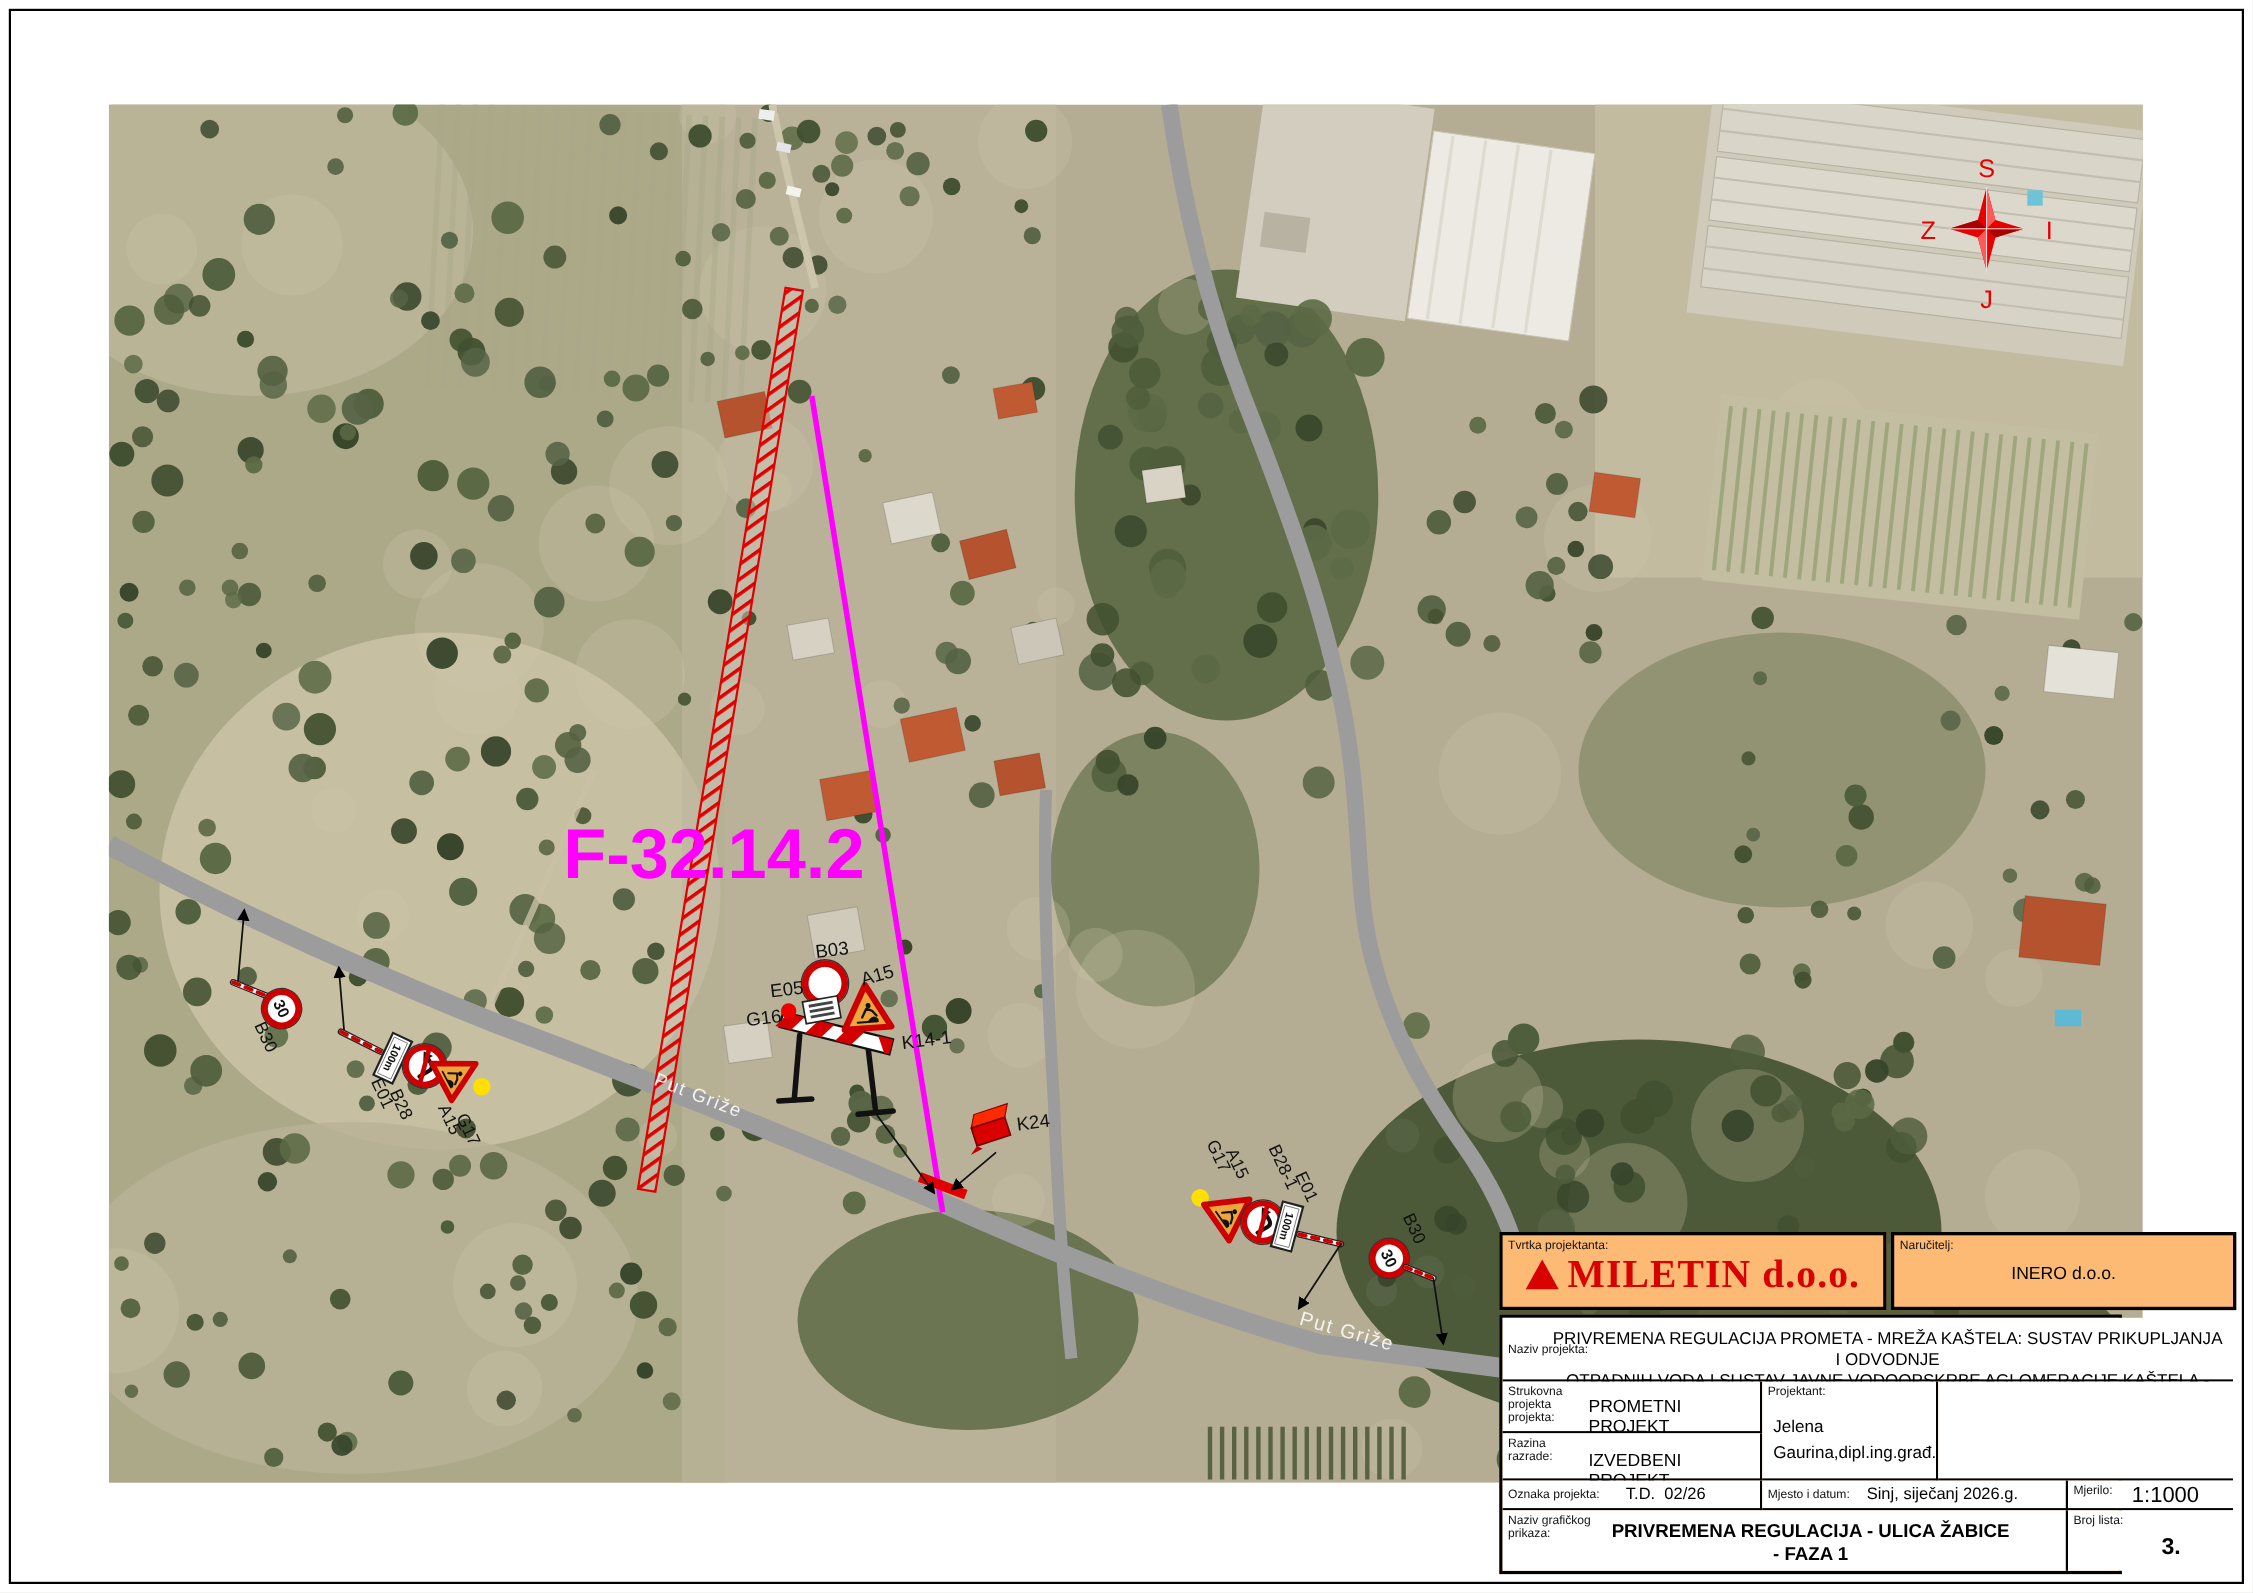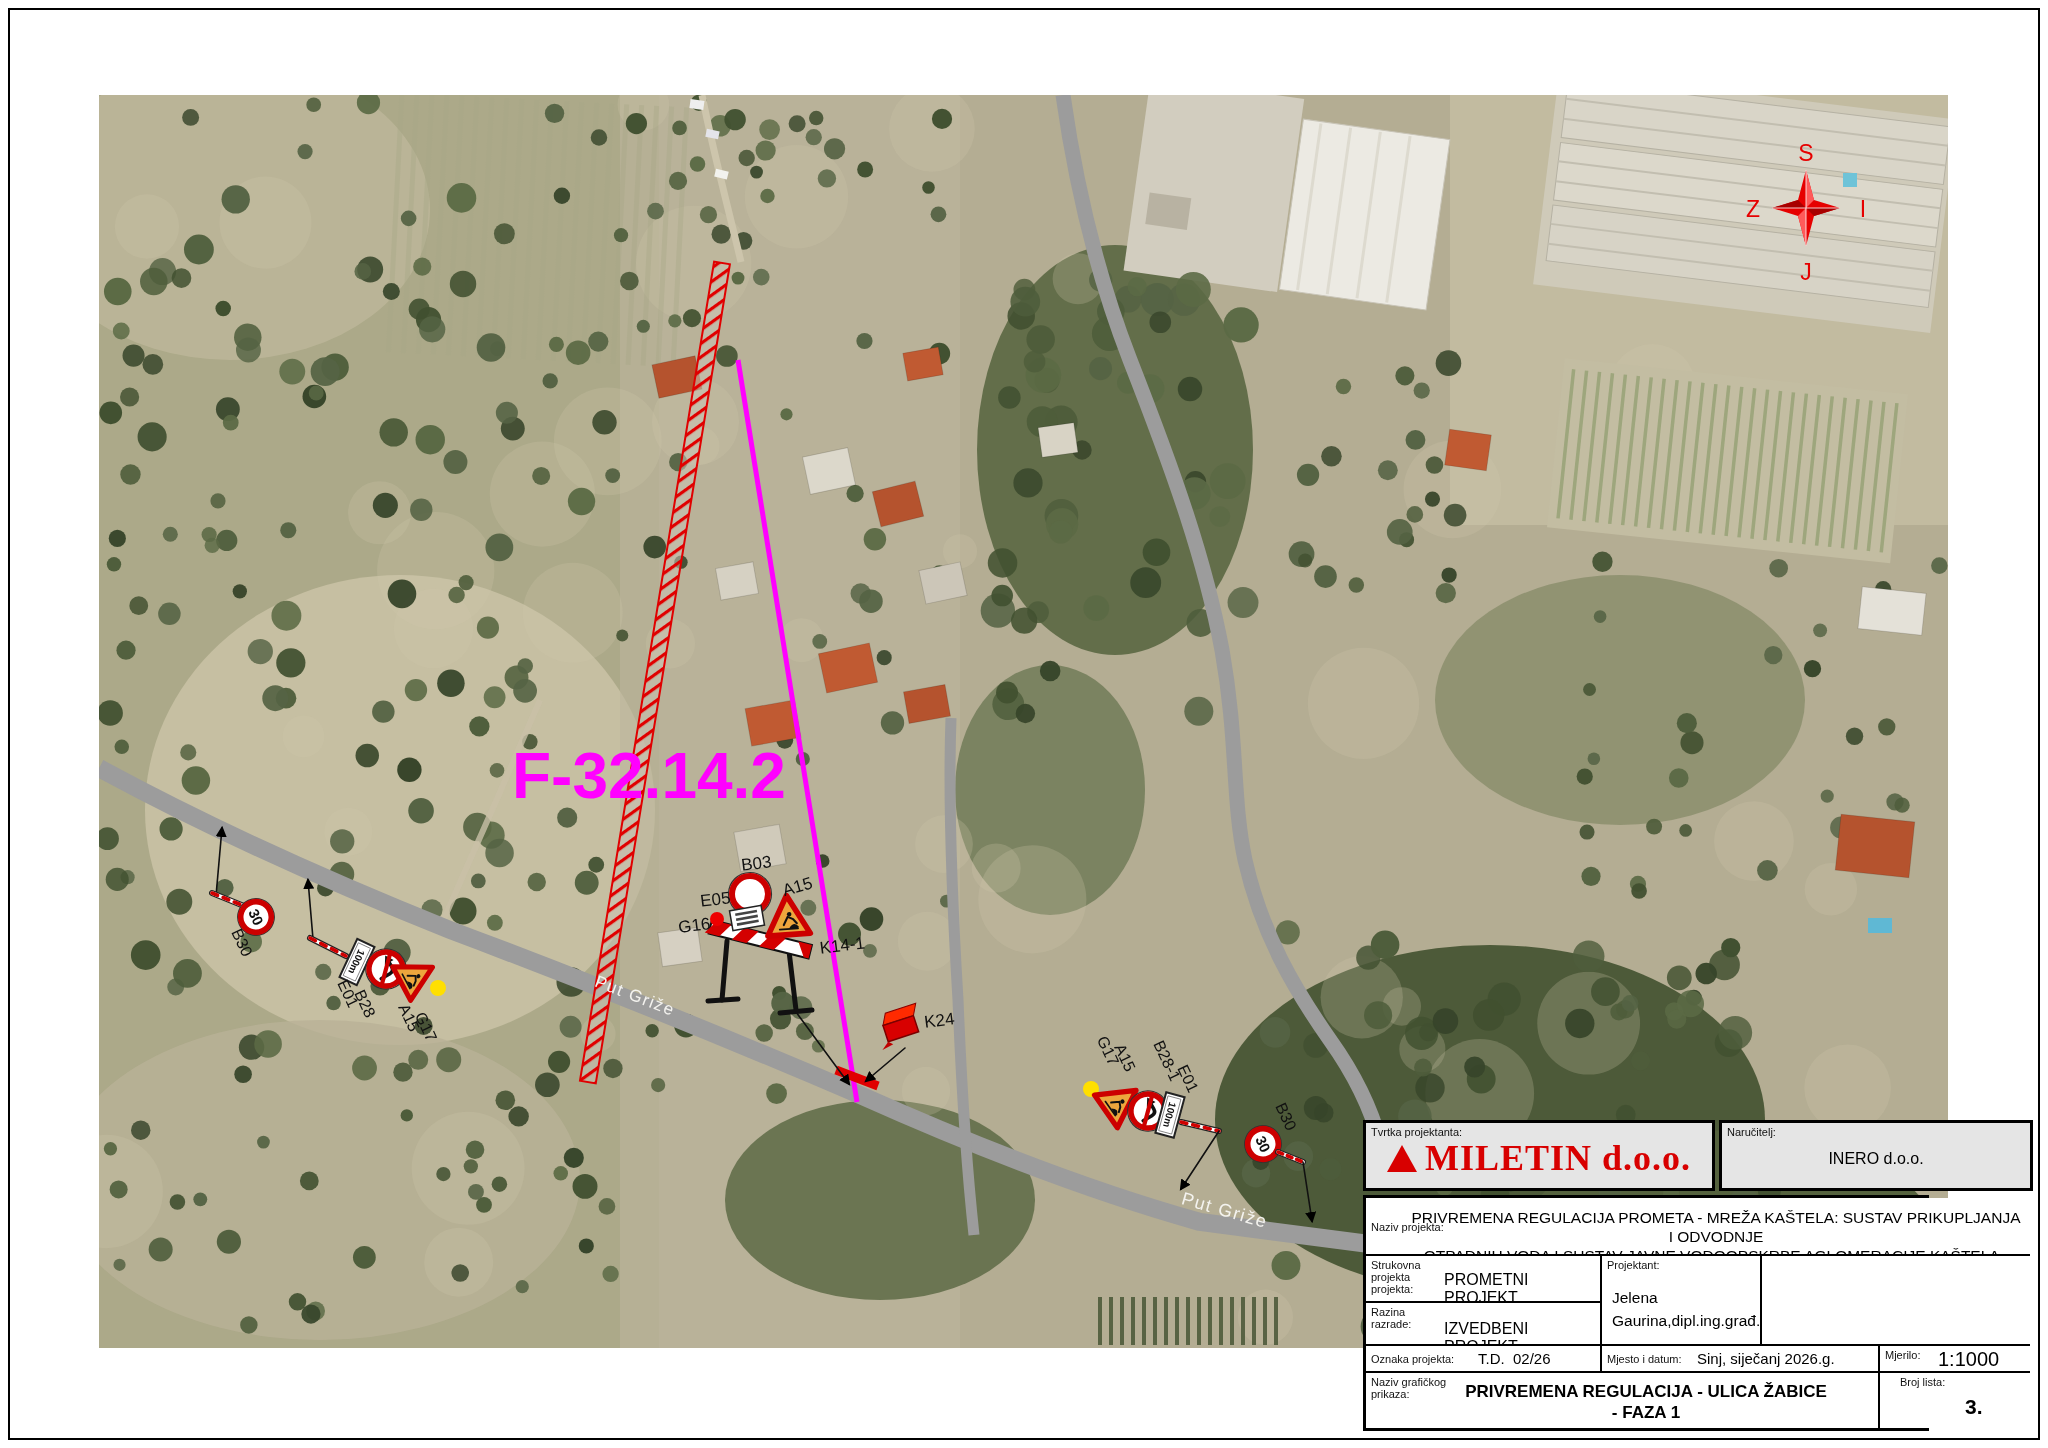--- a/index.html
+++ b/index.html
@@ -4,21 +4,21 @@
 <style>
   html,body{margin:0;padding:0;background:#e8e8e8;}
   .page{position:relative;width:2048px;height:1448px;background:#ffffff;
         font-family:"Liberation Sans",sans-serif;overflow:hidden;}
   .page-frame{position:absolute;left:8px;top:8px;width:2028px;height:1428px;
         border:2px solid #000;pointer-events:none;z-index:40;}
   svg text{font-family:"Liberation Sans",sans-serif;}
   
   .tb{position:absolute;left:1363px;top:1120px;width:670px;height:311px;z-index:30;
       color:#000;background:transparent;}
-  .cell{position:absolute;background:#e5e5e5;border:3px solid #000;box-sizing:border-box;}
+  .cell{position:absolute;background:#fdba74;border:3px solid #000;box-sizing:border-box;}
   .lbl{position:absolute;font-size:11px;color:#111;line-height:12px;}
   .c-tvrtka{left:0;top:0;width:352px;height:71px;}
   .c-naруч{left:356px;top:0;width:314px;height:71px;}
   .c-main{left:0;top:75px;width:566px;height:236px;}
   .icell{position:absolute;box-sizing:border-box;background:#fff;}
   .logo-row{position:absolute;left:0;top:14px;width:100%;text-align:center;}
   .logo-txt{font-family:"Liberation Serif",serif;font-weight:bold;font-size:36px;
             color:#d80000;letter-spacing:1px;}
   .logo-tri{display:inline-block;width:0;height:0;border-left:15px solid transparent;
             border-right:15px solid transparent;border-bottom:27px solid #d80000;
@@ -843,20 +843,20 @@
         <div class="lbl" style="left:5px;top:3px;">
           <div>Naziv grafičkog</div>
           <div>prikaza:</div>
         </div>
         <div class="val-center big-title" style="left:60px;top:8px;width:440px;">
           <div>PRIVREMENA REGULACIJA - ULICA ŽABICE</div>
           <div>- FAZA 1</div>
         </div>
       </div>
       <div class="icell" style="left:514px;top:175px;width:150px;height:55px;">
-        <div class="lbl" style="left:20px;top:3px;">Broj lista:</div>
+        <div class="lbl" style="left:5px;top:3px;">Broj lista:</div>
         <div style="position:absolute;left:85px;top:22px;font-size:21px;font-weight:bold;">3.</div>
       </div>
     </div>
   </div>
 
   <div class="page-frame"></div>
 </div>
 
 </body></html>

